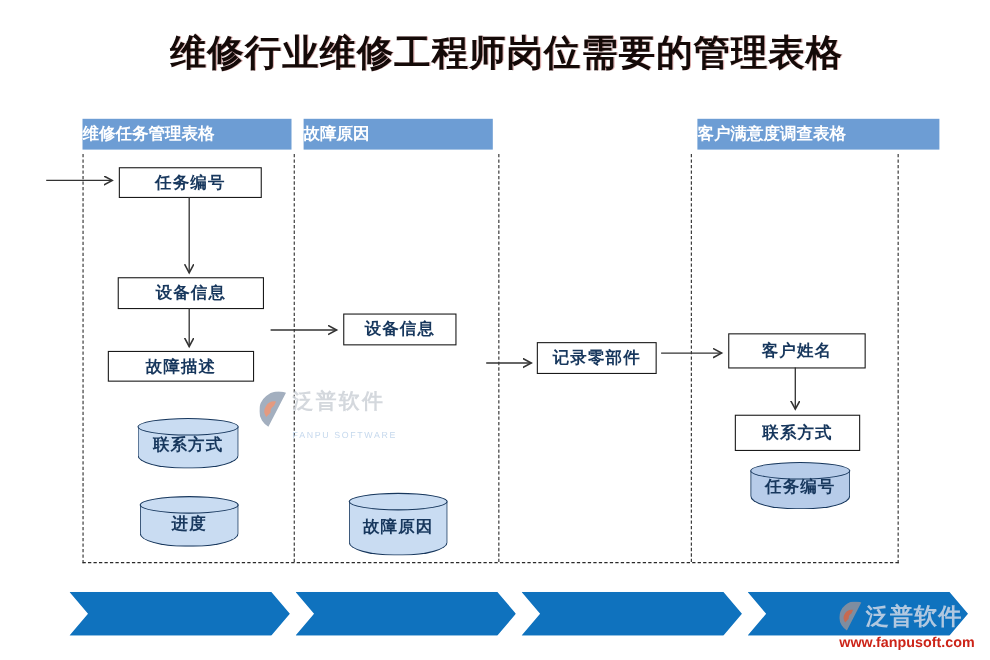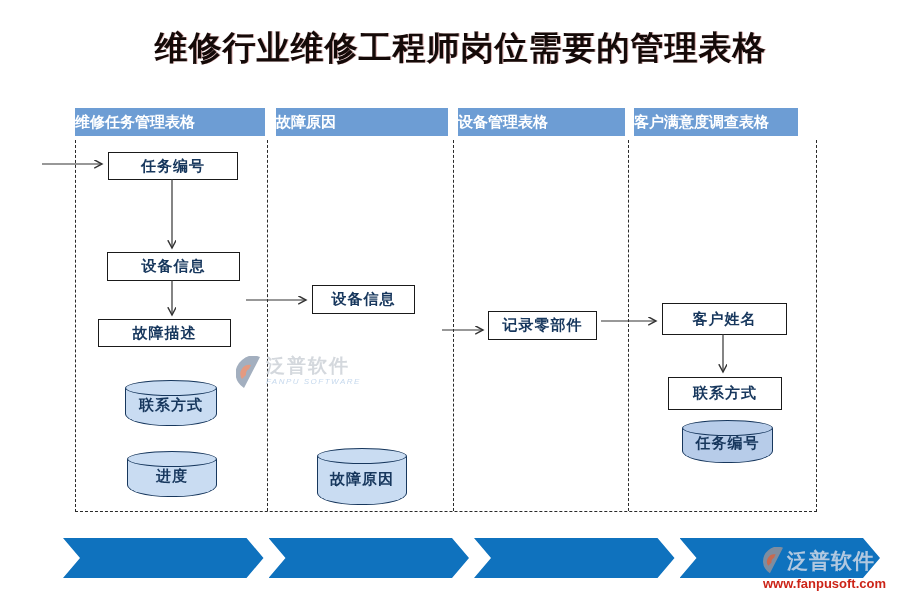--- a/index.html
+++ b/index.html
@@ -42,39 +42,38 @@
 
   
   .chevron-band{position:absolute;left:63px;top:538px;width:817px;height:40px;display:flex;gap:5px;}
   .chevron{flex:1;background:var(--chevron-blue,#0F72BE);
            clip-path:polygon(0 0,calc(100% - 17px) 0,100% 50%,calc(100% - 17px) 100%,0 100%,17px 50%);}
 
   
   .wm-center{position:absolute;left:236px;top:356px;display:flex;align-items:flex-start;gap:4px;opacity:.85;}
   .wm-center .wm-text{display:flex;flex-direction:column;line-height:1;}
   .wm-brand-gray{font-size:19px;font-weight:bold;letter-spacing:2px;color:var(--watermark-gray,#CDD2D8);}
-  .wm-sub{font-size:8px;letter-spacing:1.5px;color:var(--watermark-blue,#BCD2EA);margin-top:3px;font-style:italic;}
+  .wm-sub{font-size:8px;letter-spacing:1.5px;color:var(--watermark-blue,#BCD2EA);margin-top:17px;}
 
   .wm-bottom{position:absolute;left:763px;top:547px;z-index:5;line-height:1;}
   .wm-bottom .row{display:flex;align-items:center;gap:2px;}
   .wm-brand-light{font-size:21px;font-weight:bold;letter-spacing:1px;color:rgba(213,220,232,0.82);}
   .wm-url{margin-top:3px;font-size:13px;font-weight:bold;color:var(--url-red,#CC2418);
           font-family:Liberation Sans, sans-serif;}
 </style>
 </head>
 <body>
 
 <div id="page">
 
   <div class="title">维修行业维修工程师岗位需要的管理表格</div>
 
   <div class="lane-header" style="left:75px;width:190px;">维修任务管理表格</div>
   <div class="lane-header" style="left:276px;width:172px;">故障原因</div>
-  <div class="lane-header" style="left:458px;width:167px;">设备管理表格</div>
-  <div class="lane-header" style="left:634px;width:164px;">客户满意度调查表格</div>
+  <div class="lane-header" style="left:634px;width:220px;">客户满意度调查表格</div>
 
   <div class="lane-frame"></div>
   <div class="lane-divider" style="left:267px;"></div>
   <div class="lane-divider" style="left:453px;"></div>
   <div class="lane-divider" style="left:628px;"></div>
 
   <div class="node" style="left:108px;top:152px;width:128px;height:26px;">
       <span>任务编号</span>
     </div>
   <div class="node" style="left:107px;top:252px;width:131px;height:27px;">

